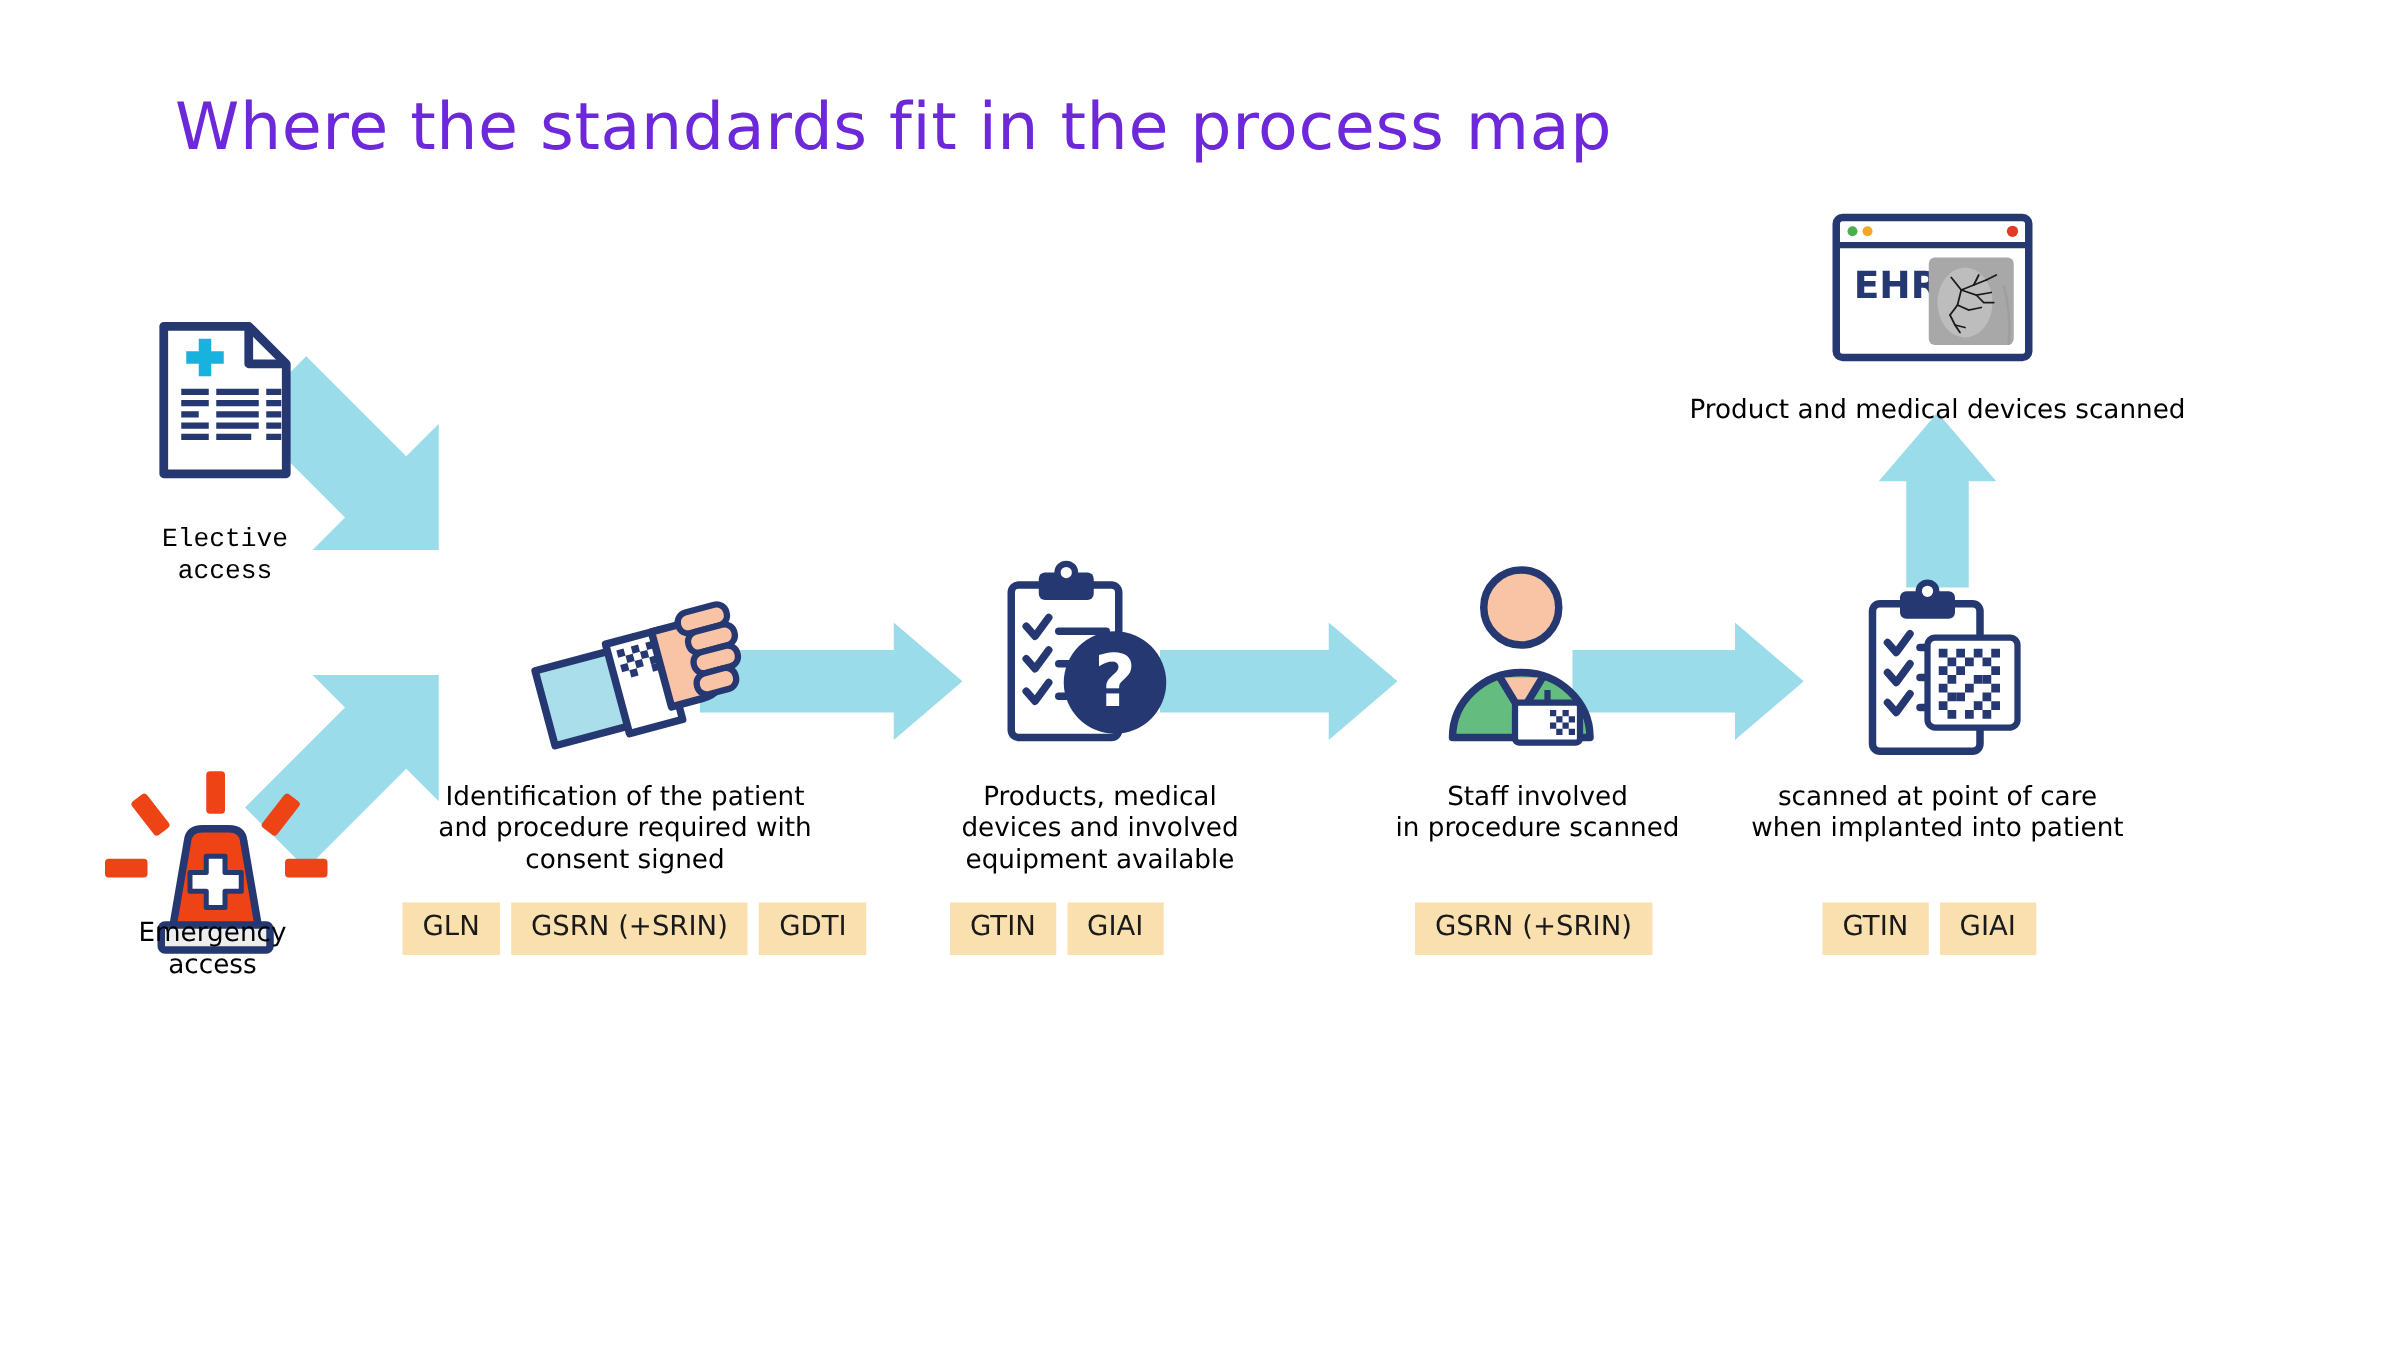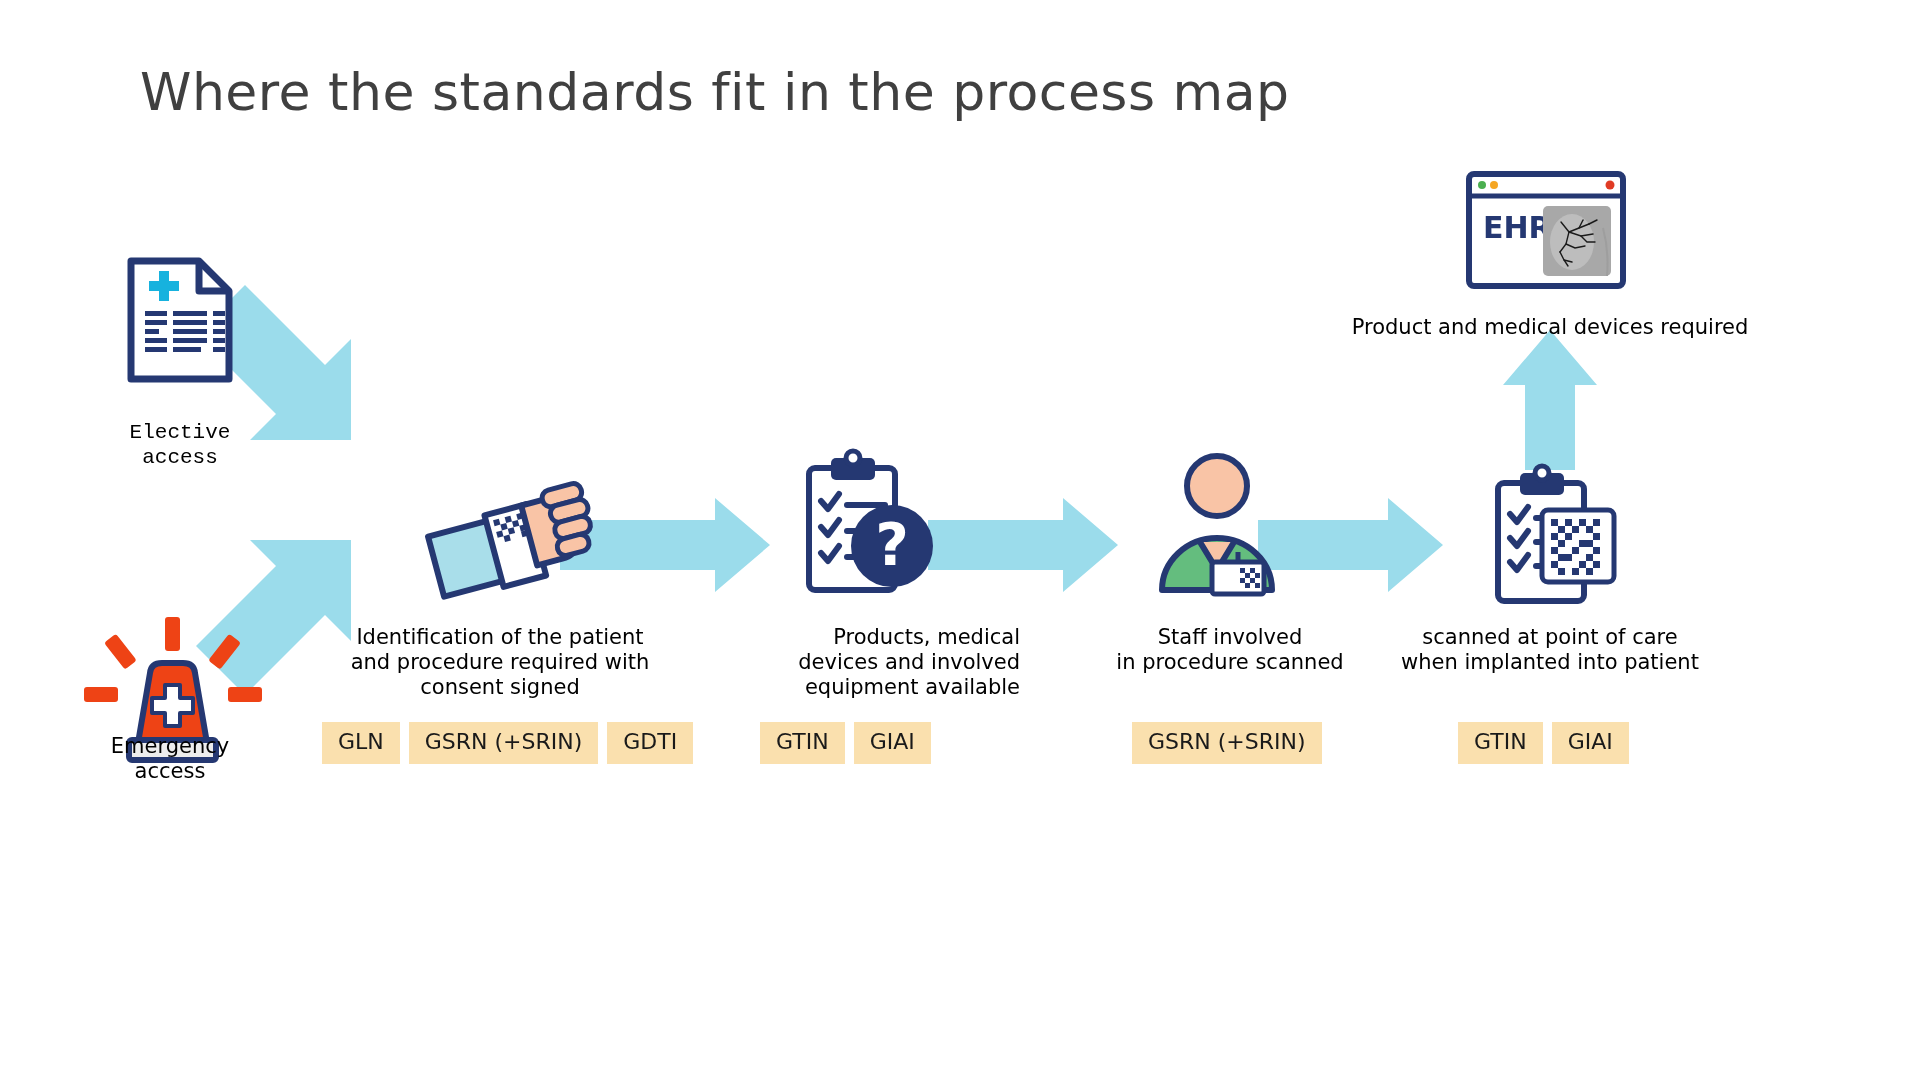--- a/index.html
+++ b/index.html
@@ -12,25 +12,25 @@
     height: 1080px;
     position: relative;
     overflow: hidden;
     font-family: "DejaVu Sans", sans-serif;
     color: #000000;
   }
 
   #page-title {
     position: absolute;
     left: 140px;
-    top: 62px;
+    top: 72px;
     font-size: 52px;
     font-weight: 400;
     letter-spacing: 0.5px;
-    color: #404040;
+    color: #6d28d9;
     white-space: nowrap;
   }
 
   .node-caption {
     position: absolute;
     text-align: center;
     font-size: 21px;
     line-height: 25px;
     color: #000000;
   }
@@ -202,21 +202,21 @@
       <path d="M26,77 l7,8 l11,-15"></path>
       <path d="M26,103 l7,8 l11,-15"></path>
       <path d="M52,55 h38"></path>
       <path d="M52,81 h38"></path>
       <path d="M52,107 h38"></path>
     </g>
     <circle cx="97" cy="96" r="41" fill="#253872"></circle>
     <text x="97" y="115" font-family="DejaVu Sans, sans-serif" font-size="58" font-weight="bold" fill="#ffffff" text-anchor="middle">?</text>
   </svg>
 </div>
-<div class="node-caption" style="left:740px; top:625px; width:280px;text-align:right;">
+<div class="node-caption" style="left:740px; top:625px; width:280px;">
   <div>Products, medical</div>
   <div>devices and involved</div>
   <div>equipment available</div>
 </div>
 <div class="tag-row" style="left:760px; top:722px;">
   <div class="tag">GTIN</div>
   <div class="tag">GIAI</div>
 </div>
 
 <div class="icon-box" style="left:1152px; top:450px;">
@@ -316,14 +316,14 @@
       <path d="M95,82 L99,90 L103,96"></path>
       <path d="M99,90 L107,92"></path>
       <path d="M116,66 L122,72 L130,72"></path>
       <path d="M114,58 L118,50"></path>
       <path d="M124,54 L132,50"></path>
     </g>
     <path d="M138,58 q6,22 4,48" stroke="#9e9e9e" stroke-width="2" fill="none"></path>
   </svg>
 </div>
 <div class="node-caption" style="left:1340px; top:315px; width:420px;">
-  <div>Product and medical devices required</div>
+  <div>Product and medical devices scanned</div>
 </div>
 
 </body></html>

